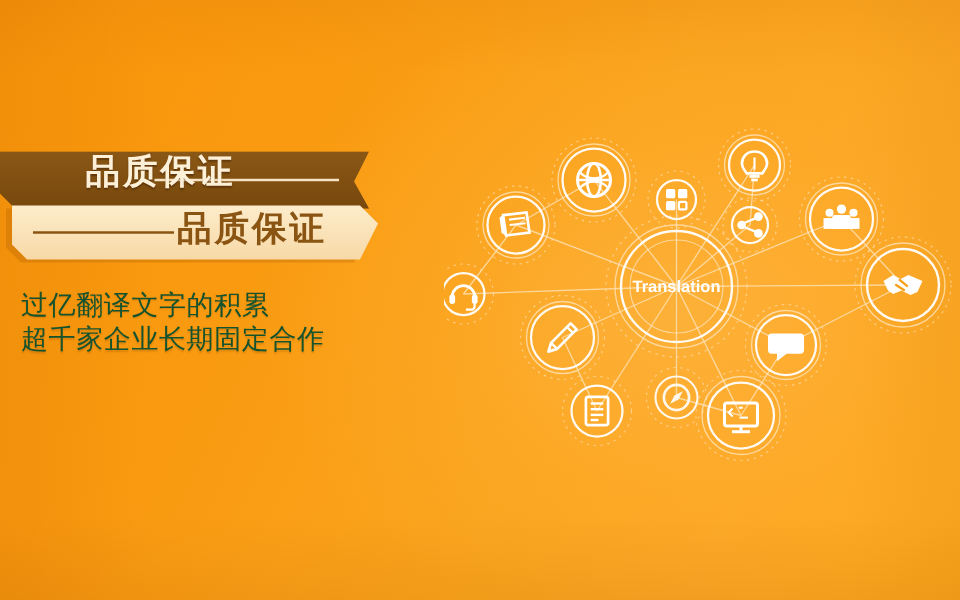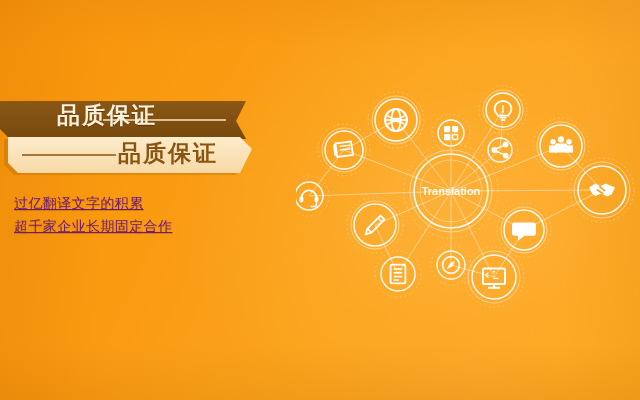--- a/index.html
+++ b/index.html
@@ -82,27 +82,26 @@
 
   
   .bullets {
     position: absolute;
     left: 14px;
     top: 192px;
     width: 250px;
   }
   .bullet-line {
     font-family: "DejaVu Sans", "Liberation Sans", sans-serif;
-    font-size: 14px;
-    color: #701a75;
+    font-size: 18px;
+    color: #14532d;
     letter-spacing: 0.4px;
     line-height: 23px;
     white-space: nowrap;
     text-shadow: 0 1px 1px rgba(150,75,0,0.30);
-    text-decoration: underline;
   }
 </style>
 </head>
 <body>
 
 <div id="stage">
 
   <div class="bg-base"></div>
   <div class="bg-glow"></div>
   <div class="bg-vignette"></div>

